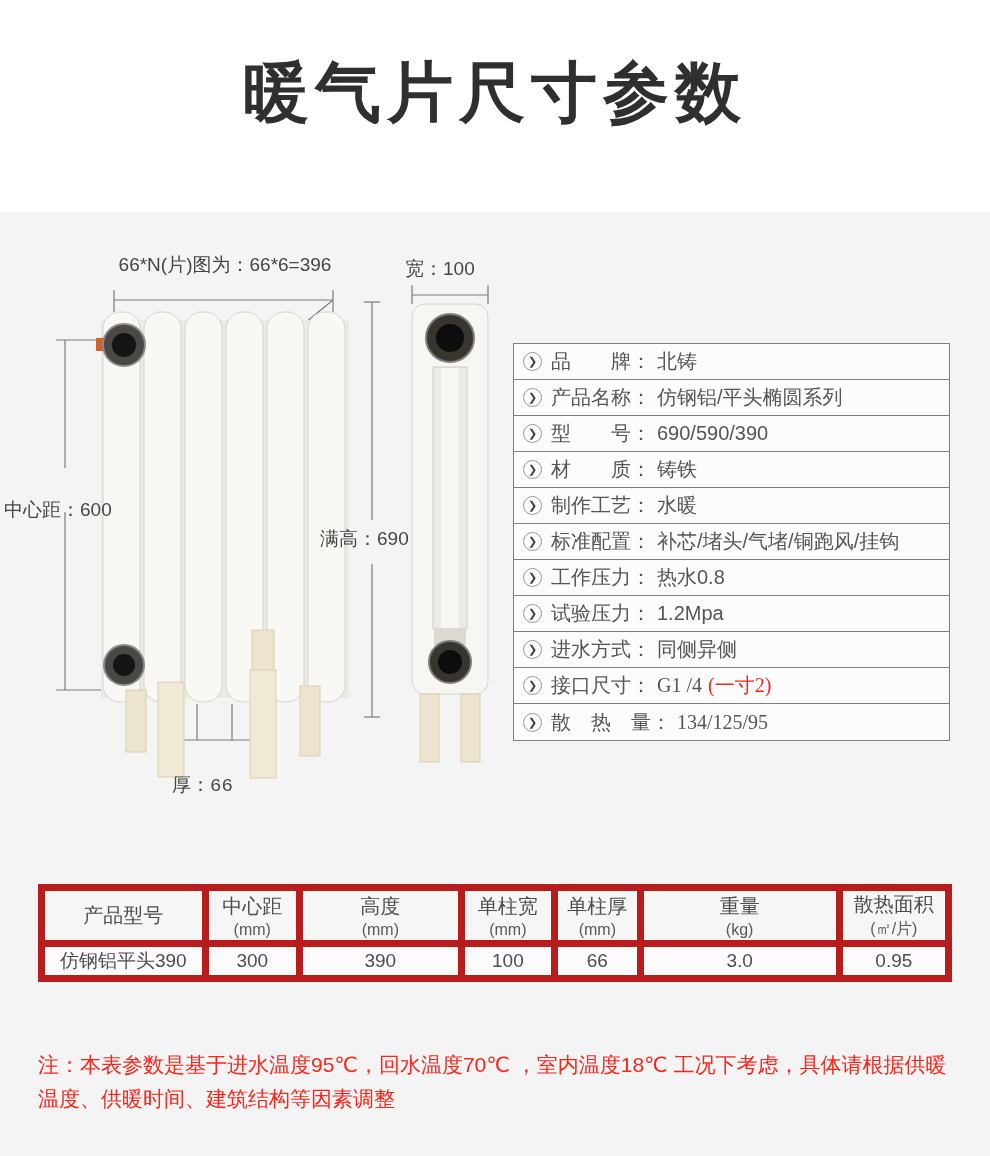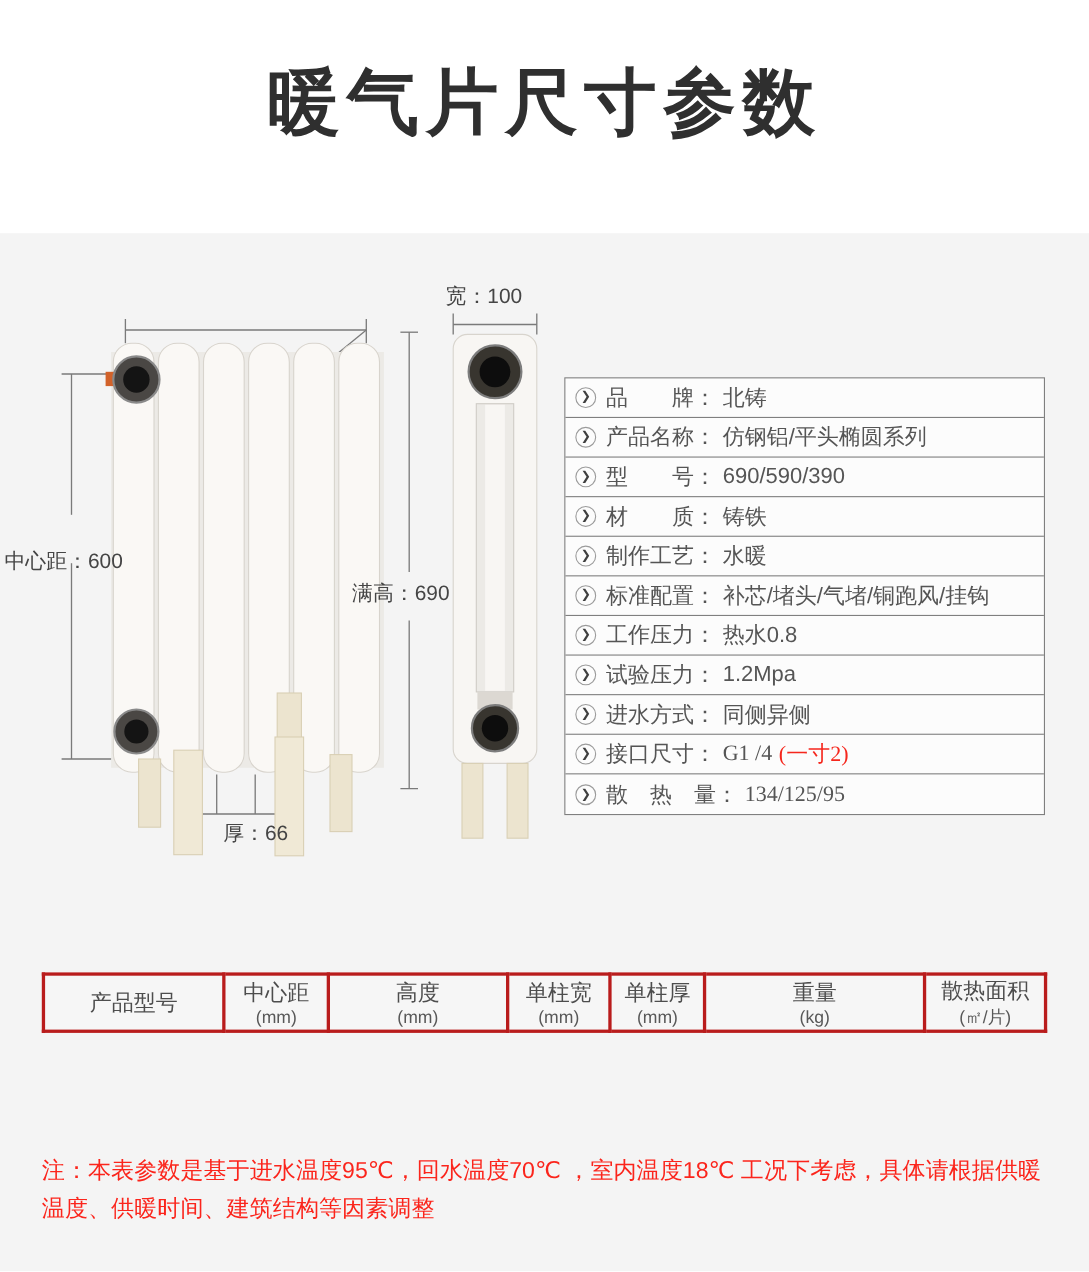--- a/index.html
+++ b/index.html
@@ -35,21 +35,21 @@
   }
   .diagram svg { position: absolute; left: 0; top: 0; }
   .dim-label {
     position: absolute;
     font-size: 19px; color: #454545; white-space: nowrap;
   }
   .lbl-top-width   { left: 95px;  top: 40px;  width: 260px; text-align: center; }
   .lbl-side-width  { left: 405px; top: 44px;  width: 90px;  }
   .lbl-center-dist { left: 4px;   top: 264px; width: 115px; text-align: left; margin-top: 21px; }
   .lbl-full-height { left: 320px; top: 314px; width: 110px; text-align: left; }
-  .lbl-thickness   { left: 172px; top: 533px; width: 90px;  text-align: right; }
+  .lbl-thickness   { left: 172px; top: 560px; width: 90px;  text-align: left; font-family: Liberation Mono, monospace; }
   
   .spec-panel {
     position: absolute; left: 513px; top: 343px; width: 437px;
     background: #fcfcfc;
     border: 1px solid #7f7f7f;
   }
   .spec-row {
     display: flex; align-items: center;
     height: 36px; padding-left: 9px;
     border-bottom: 1px solid #7f7f7f;
@@ -71,21 +71,21 @@
     font-size: 29px; color: #333;
   }
   
   .spec-table {
     position: absolute; left: 38px; top: 884px; width: 914px;
     border-collapse: collapse;
     background: #fbfbfb;
     border: 2px solid #9e9e9e;
   }
   .spec-table th, .spec-table td {
-    border: 3px solid #b91c1c;
+    border: 7px solid #b91c1c;
     text-align: center; vertical-align: middle;
     color: #4d4d4d; font-weight: 400;
   }
   .spec-table thead th { height: 50px; font-size: 20px; background: #f6f6f6; }
   .spec-table tbody td { height: 35px; font-size: 19px; }
   .th-unit { display: block; font-size: 16px; color: #585858; margin-top: 1px; }
   
   .note {
     position: absolute; left: 38px; top: 1048px; width: 920px;
     font-size: 21px; line-height: 1.62; color: #fb251c;
@@ -168,20 +168,21 @@
         <circle cx="450" cy="126" r="14" fill="#0d0d0d"></circle>
         <circle cx="450" cy="450" r="21" fill="#38352f" stroke="#7d7d7d" stroke-width="2"></circle>
         <circle cx="450" cy="450" r="12" fill="#0d0d0d"></circle>
         <g>
           <rect x="420" y="482" width="19" height="68" fill="#ece4cf" stroke="#d9cfb4"></rect>
           <rect x="461" y="482" width="19" height="68" fill="#ece4cf" stroke="#d9cfb4"></rect>
         </g>
       </g>
     </svg>
 
+    <div class="dim-label lbl-top-width">66*N(片)图为：66*6=396</div>
     <div class="dim-label lbl-side-width">宽：100</div>
     <div class="dim-label lbl-center-dist">中心距：600</div>
     <div class="dim-label lbl-full-height">满高：690</div>
     <div class="dim-label lbl-thickness">厚：66</div>
   </div>
 
   <div class="spec-panel">
     <div class="spec-row">
       <span class="spec-icon">❯</span>
       <span class="spec-label">品　　牌：</span>
@@ -276,18 +277,27 @@
           <span>重量</span>
           <span class="th-unit">(kg)</span>
         </th>
         <th>
           <span>散热面积</span>
           <span class="th-unit">(㎡/片)</span>
         </th>
       </tr>
     </thead>
     <tbody>
+      <tr>
+        <td>仿钢铝平头390</td>
+        <td>300</td>
+        <td>390</td>
+        <td>100</td>
+        <td>66</td>
+        <td>3.0</td>
+        <td>0.95</td>
+      </tr>
     </tbody>
   </table>
 
   <div class="note">注：本表参数是基于进水温度95℃，回水温度70℃ ，室内温度18℃ 工况下考虑，具体请根据供暖温度、供暖时间、建筑结构等因素调整</div>
 
 </div>
 
 </body></html>

